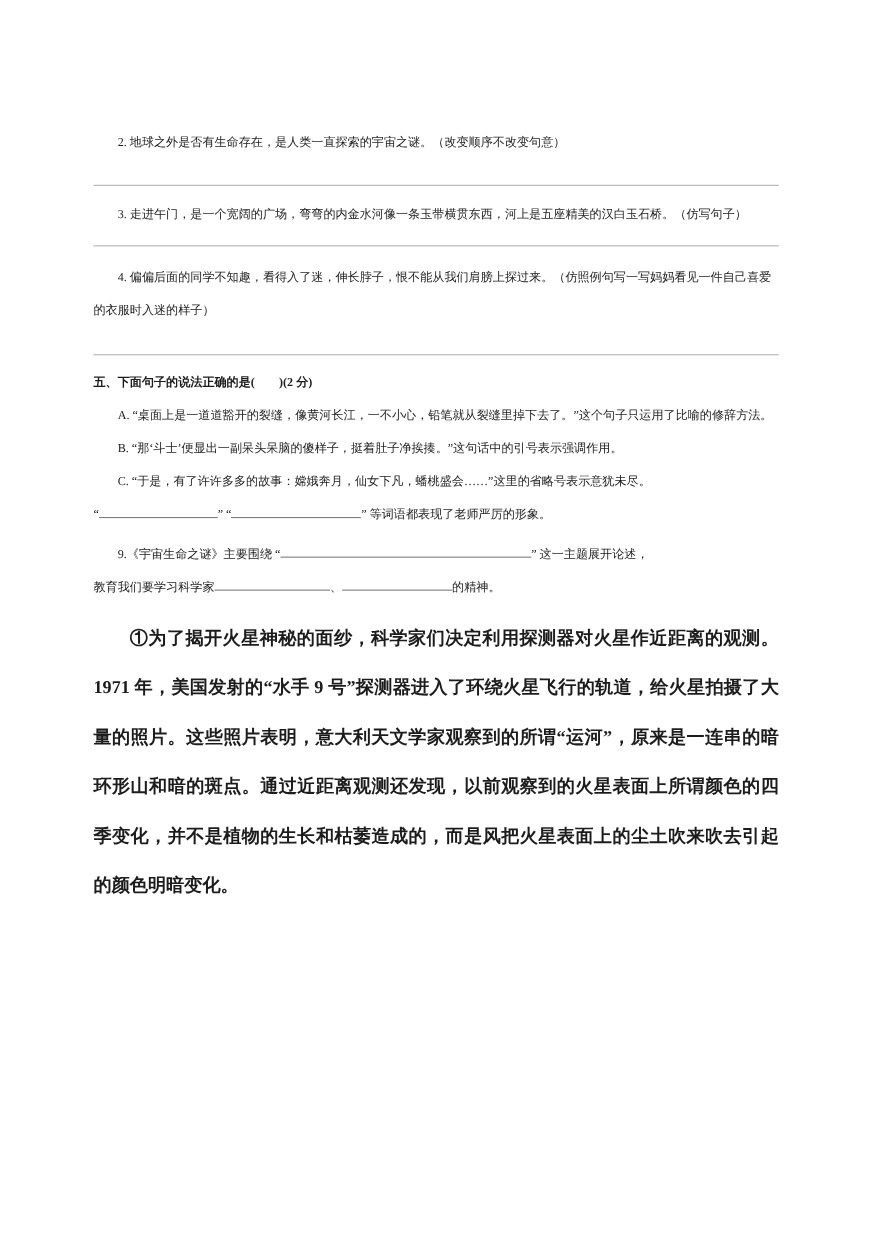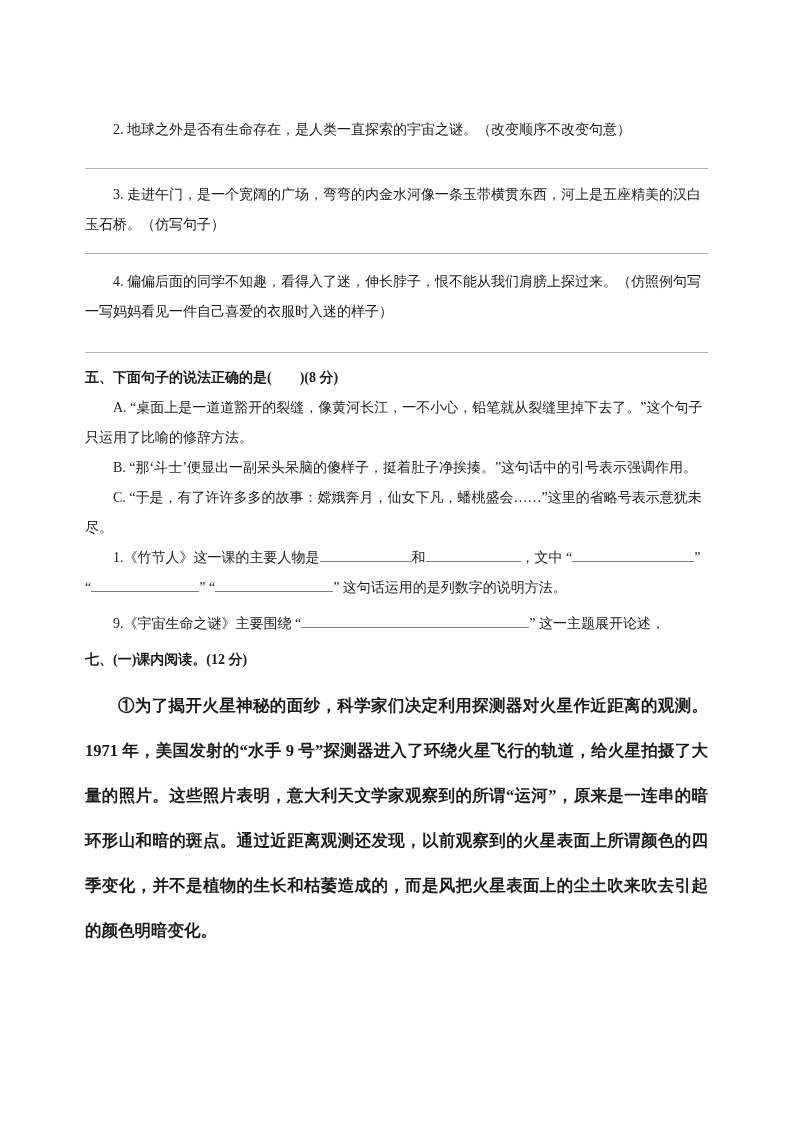--- a/index.html
+++ b/index.html
@@ -9,21 +9,21 @@
     font-family:"Liberation Serif","DejaVu Serif",serif;
     color:#1c1c1c;
   }
   .page {
     width:793px; height:1122px;
     padding:115px 85px 0 85px;
     overflow:hidden;
     background:#ffffff;
   }
   .line {
-    font-size:14px;
+    font-size:11px;
     line-height:30px;
     white-space:normal;
   }
   .indent { text-indent:2em; }
   .heading { font-weight:bold; }
   .answer-line { border-bottom:1px solid #b2b2b2; }
   #al1 { height:24px; margin-bottom:11px; }
   #al2 { height:14px; margin-bottom:13px; }
   #al3 { height:26px; margin-bottom:10px; }
   .blank {
@@ -49,30 +49,29 @@
 
   <p class="line indent">2. 地球之外是否有生命存在，是人类一直探索的宇宙之谜。（改变顺序不改变句意）</p>
   <div class="answer-line" id="al1"></div>
 
   <p class="line indent">3. 走进午门，是一个宽阔的广场，弯弯的内金水河像一条玉带横贯东西，河上是五座精美的汉白玉石桥。（仿写句子）</p>
   <div class="answer-line" id="al2"></div>
 
   <p class="line indent">4. 偏偏后面的同学不知趣，看得入了迷，伸长脖子，恨不能从我们肩膀上探过来。（仿照例句写一写妈妈看见一件自己喜爱的衣服时入迷的样子）</p>
   <div class="answer-line" id="al3"></div>
 
-  <p class="line heading">五、下面句子的说法正确的是(　　)(8 分)</p>
+  <p class="line heading">五、下面句子的说法正确的是(　　)(2 分)</p>
   <p class="line indent">A. “桌面上是一道道豁开的裂缝，像黄河长江，一不小心，铅笔就从裂缝里掉下去了。”这个句子只运用了比喻的修辞方法。</p>
   <p class="line indent">B. “那‘斗士’便显出一副呆头呆脑的傻样子，挺着肚子净挨揍。”这句话中的引号表示强调作用。</p>
   <p class="line indent">C. “于是，有了许许多多的故事：嫦娥奔月，仙女下凡，蟠桃盛会……”这里的省略号表示意犹未尽。</p>
 
 
-  <p class="line indent"><span>1.《竹节人》这一课的主要人物是</span><span class="blank" style="width:92px"></span><span>和</span><span class="blank" style="width:95px"></span><span>，文中 “</span><span class="blank" style="width:122px"></span><span>”</span></p>
 
-  <p class="line"><span>“</span><span class="blank" style="width:108px"></span><span>” “</span><span class="blank" style="width:118px"></span><span>” 这句话运用的是列数字的说明方法。</span></p>
+  <p class="line"><span>“</span><span class="blank" style="width:108px"></span><span>” “</span><span class="blank" style="width:118px"></span><span>” 等词语都表现了老师严厉的形象。</span></p>
 
   <p class="line indent mt6"><span>9.《宇宙生命之谜》主要围绕 “</span><span class="blank" style="width:228px"></span><span>” 这一主题展开论述，</span></p>
 
+  <p class="line"><span>教育我们要学习科学家</span><span class="blank" style="width:105px"></span><span>、</span><span class="blank" style="width:100px"></span><span>的精神。</span></p>
 
-  <p class="line heading mt6">七、(一)课内阅读。(12 分)</p>
 
   <p class="passage" id="para1">①为了揭开火星神秘的面纱，科学家们决定利用探测器对火星作近距离的观测。1971 年，美国发射的“水手 9 号”探测器进入了环绕火星飞行的轨道，给火星拍摄了大量的照片。这些照片表明，意大利天文学家观察到的所谓“运河”，原来是一连串的暗环形山和暗的斑点。通过近距离观测还发现，以前观察到的火星表面上所谓颜色的四季变化，并不是植物的生长和枯萎造成的，而是风把火星表面上的尘土吹来吹去引起的颜色明暗变化。</p>
 
 </div>
 
 </body></html>

